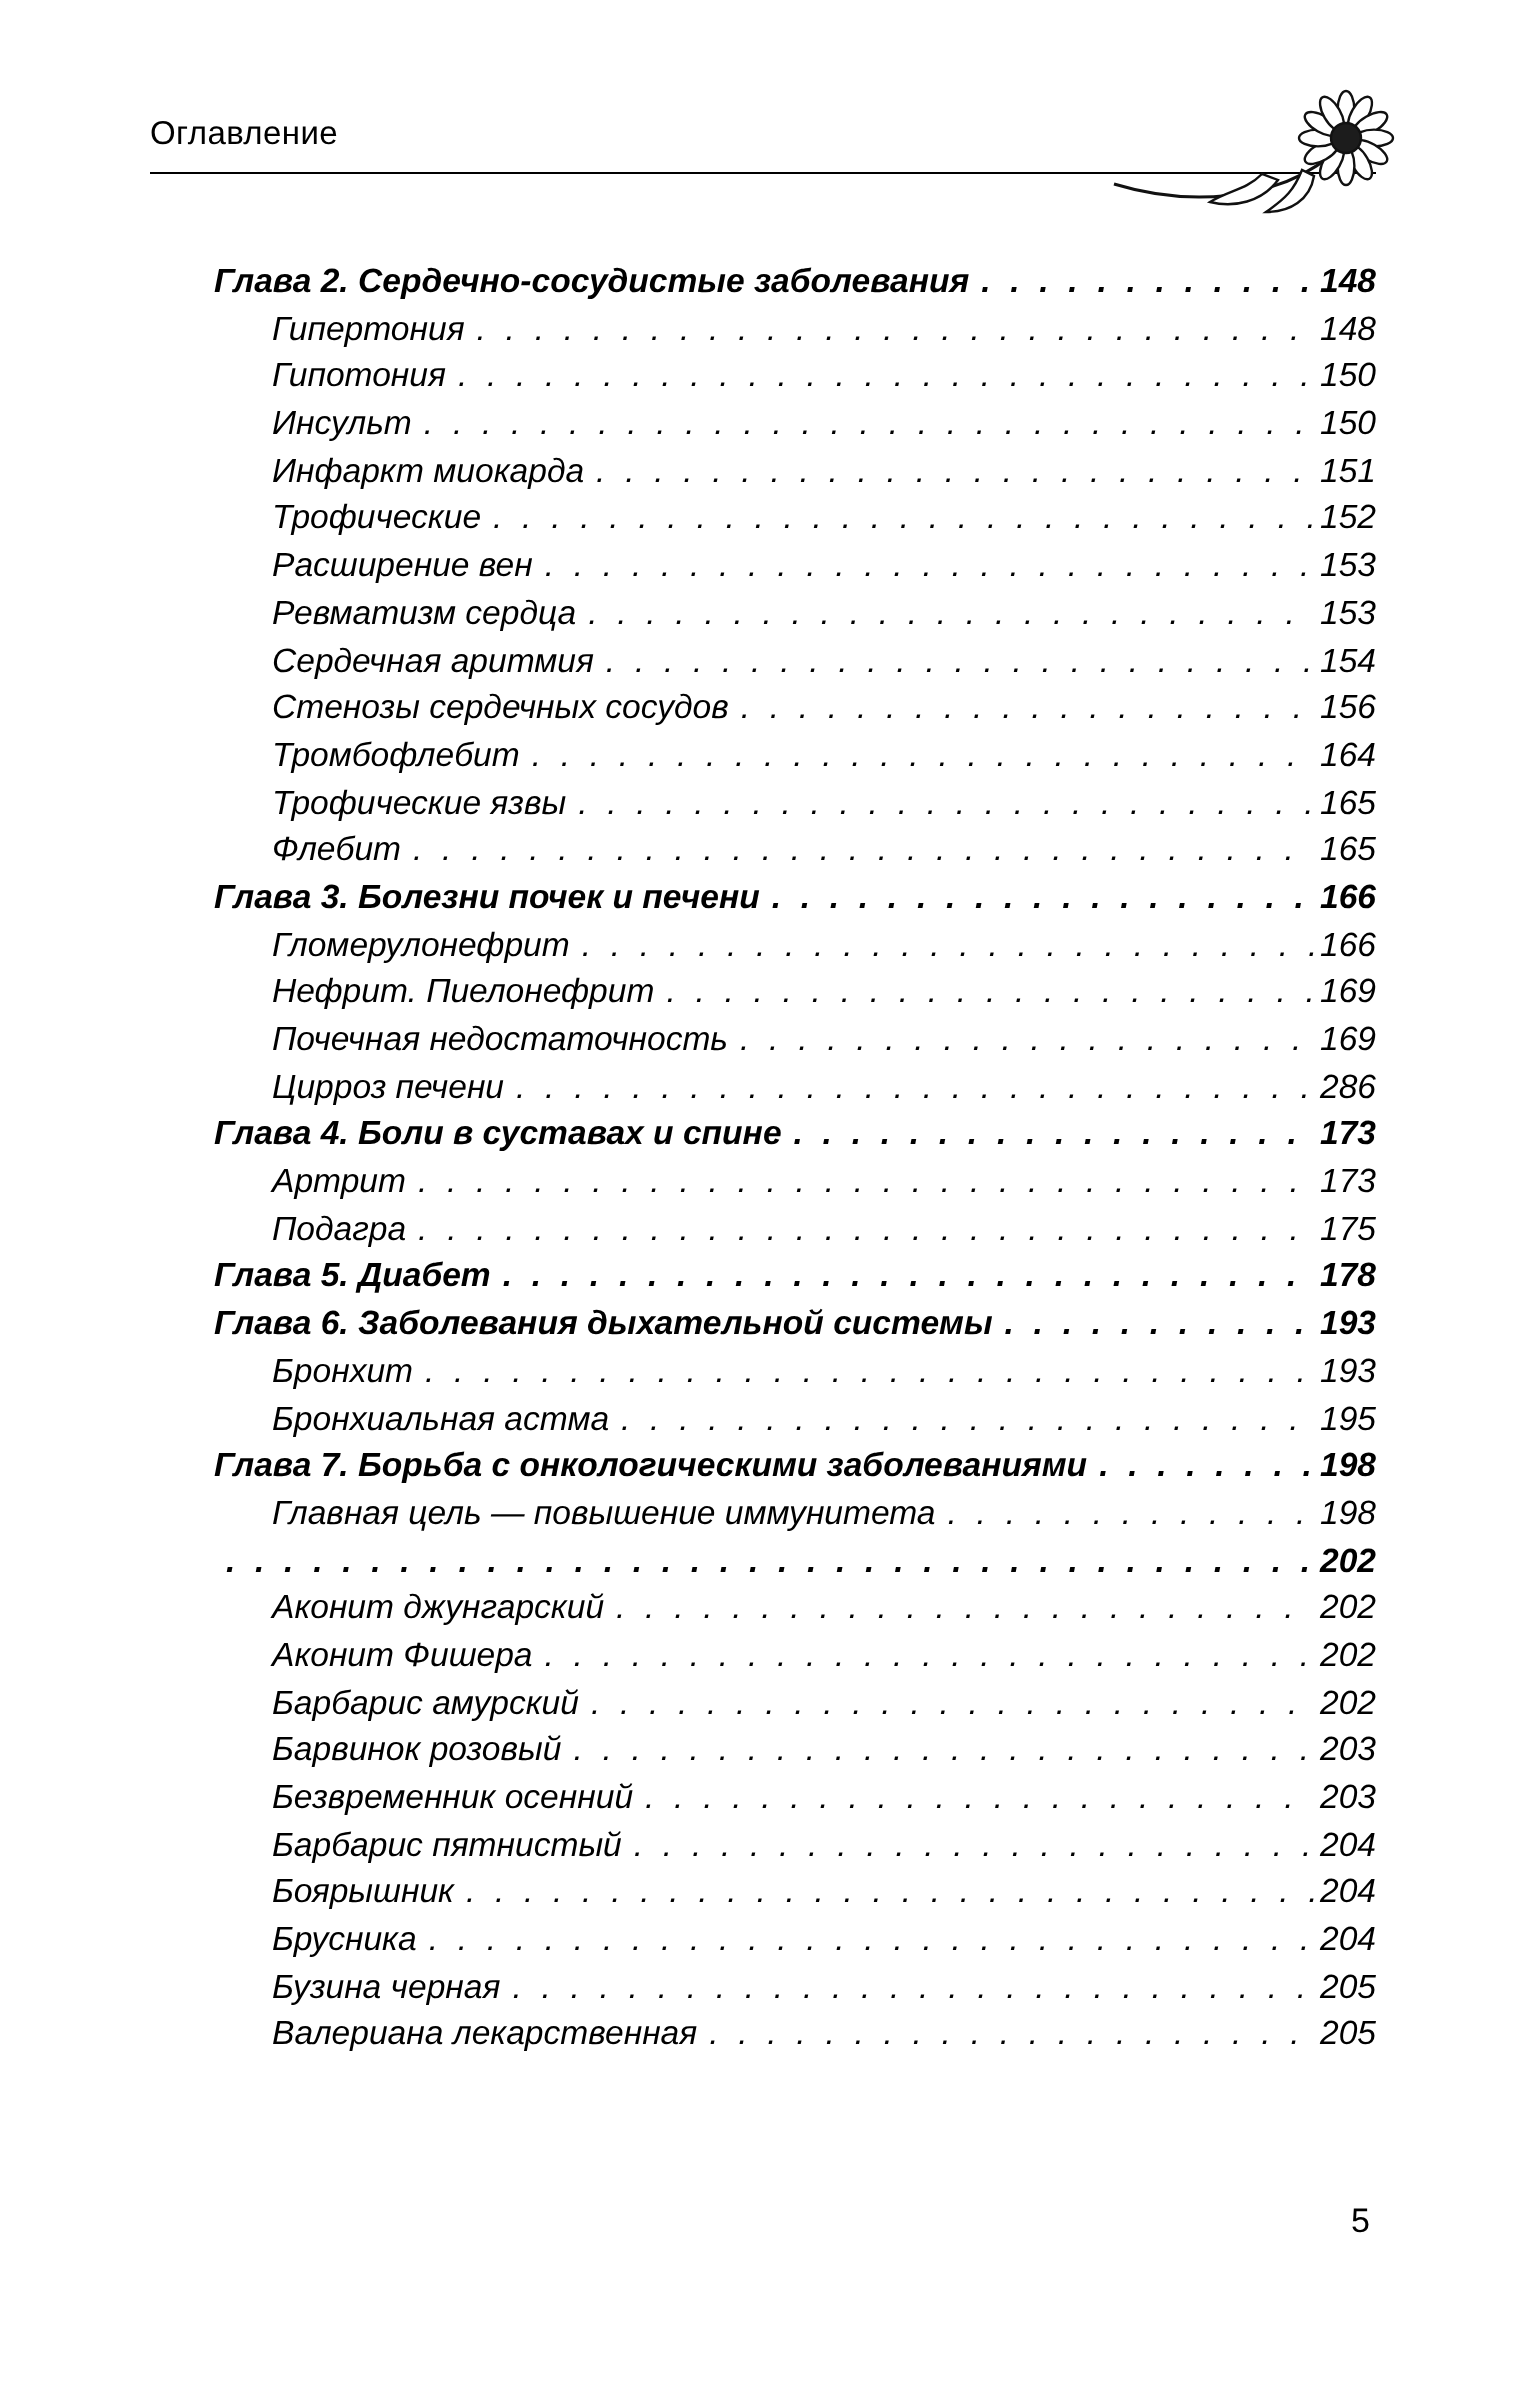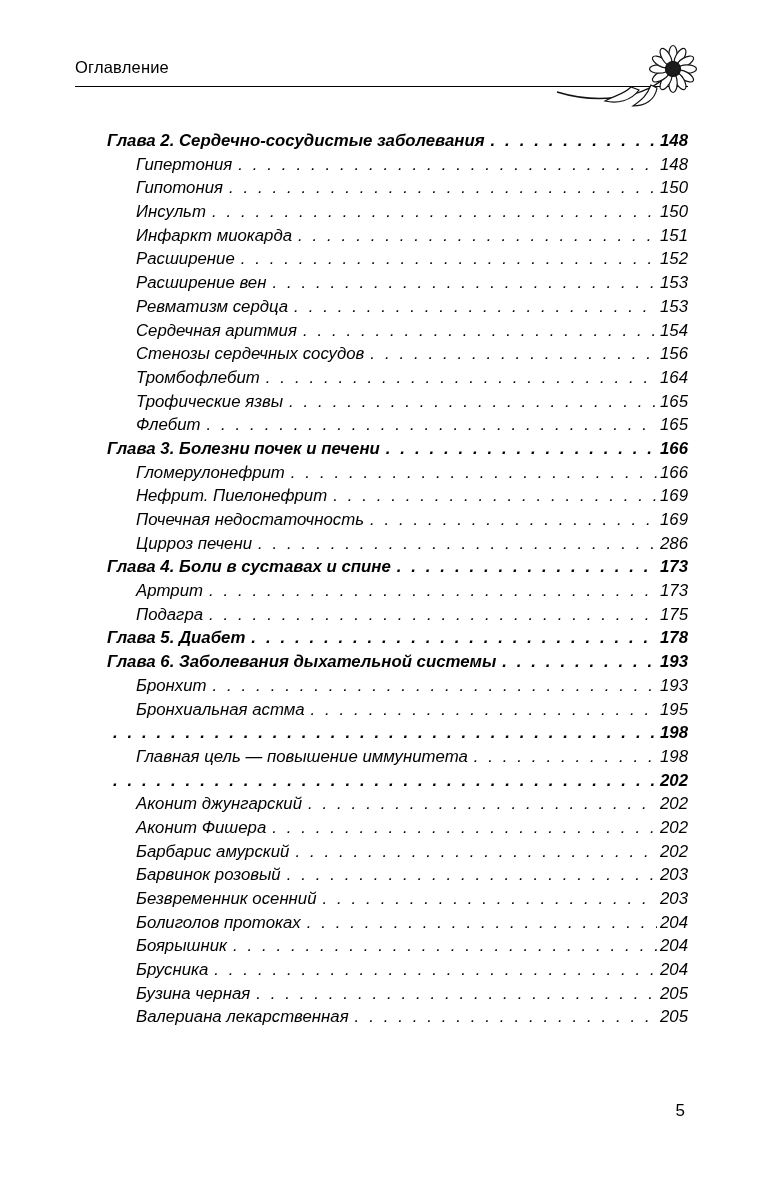--- a/index.html
+++ b/index.html
@@ -149,21 +149,21 @@
     <span class="toc-page">150</span>
   </div>
 
   <div class="toc-row section">
     <span class="toc-title">Инфаркт миокарда</span>
     <span class="toc-leader"></span>
     <span class="toc-page">151</span>
   </div>
 
   <div class="toc-row section">
-    <span class="toc-title">Расширение</span>
+    <span class="toc-title">Трофические</span>
     <span class="toc-leader"></span>
     <span class="toc-page">152</span>
   </div>
 
   <div class="toc-row section">
     <span class="toc-title">Расширение вен</span>
     <span class="toc-leader"></span>
     <span class="toc-page">153</span>
   </div>
 
@@ -271,20 +271,21 @@
   </div>
 
   <div class="toc-row section">
     <span class="toc-title">Бронхиальная астма</span>
     <span class="toc-leader"></span>
     <span class="toc-page">195</span>
   </div>
 
 
   <div class="toc-row chapter">
+    <span class="toc-title">Глава 7. Борьба с онкологическими заболеваниями</span>
     <span class="toc-leader"></span>
     <span class="toc-page">198</span>
   </div>
 
   <div class="toc-row section">
     <span class="toc-title">Главная цель — повышение иммунитета</span>
     <span class="toc-leader"></span>
     <span class="toc-page">198</span>
   </div>
 
@@ -317,21 +318,21 @@
     <span class="toc-page">203</span>
   </div>
 
   <div class="toc-row section">
     <span class="toc-title">Безвременник осенний</span>
     <span class="toc-leader"></span>
     <span class="toc-page">203</span>
   </div>
 
   <div class="toc-row section">
-    <span class="toc-title">Болиголов протоках</span>
+    <span class="toc-title">Барбарис пятнистый</span>
     <span class="toc-leader"></span>
     <span class="toc-page">204</span>
   </div>
 
   <div class="toc-row section">
     <span class="toc-title">Боярышник</span>
     <span class="toc-leader"></span>
     <span class="toc-page">204</span>
   </div>
 

